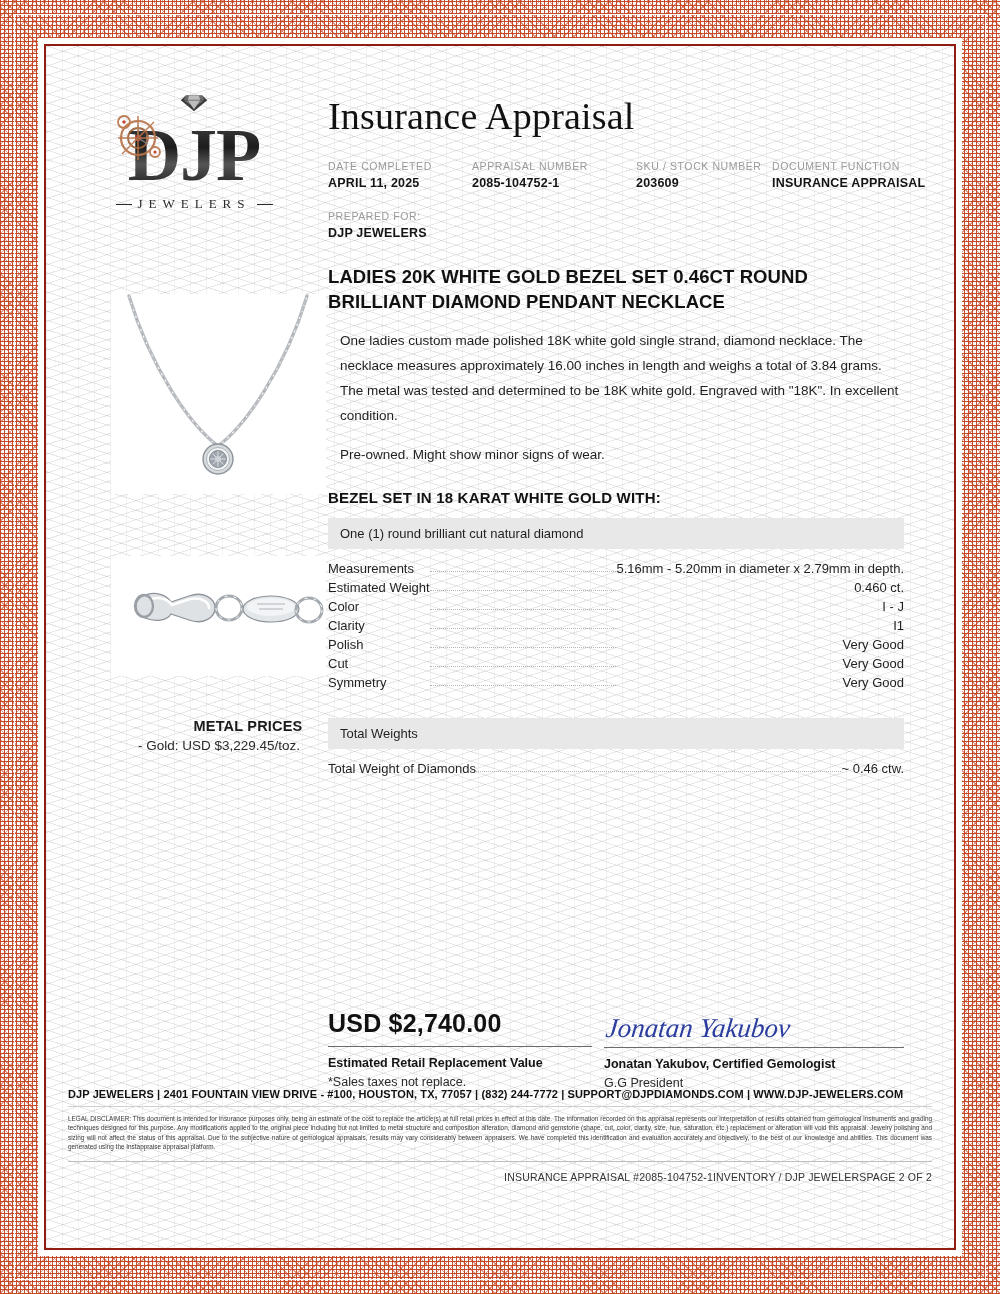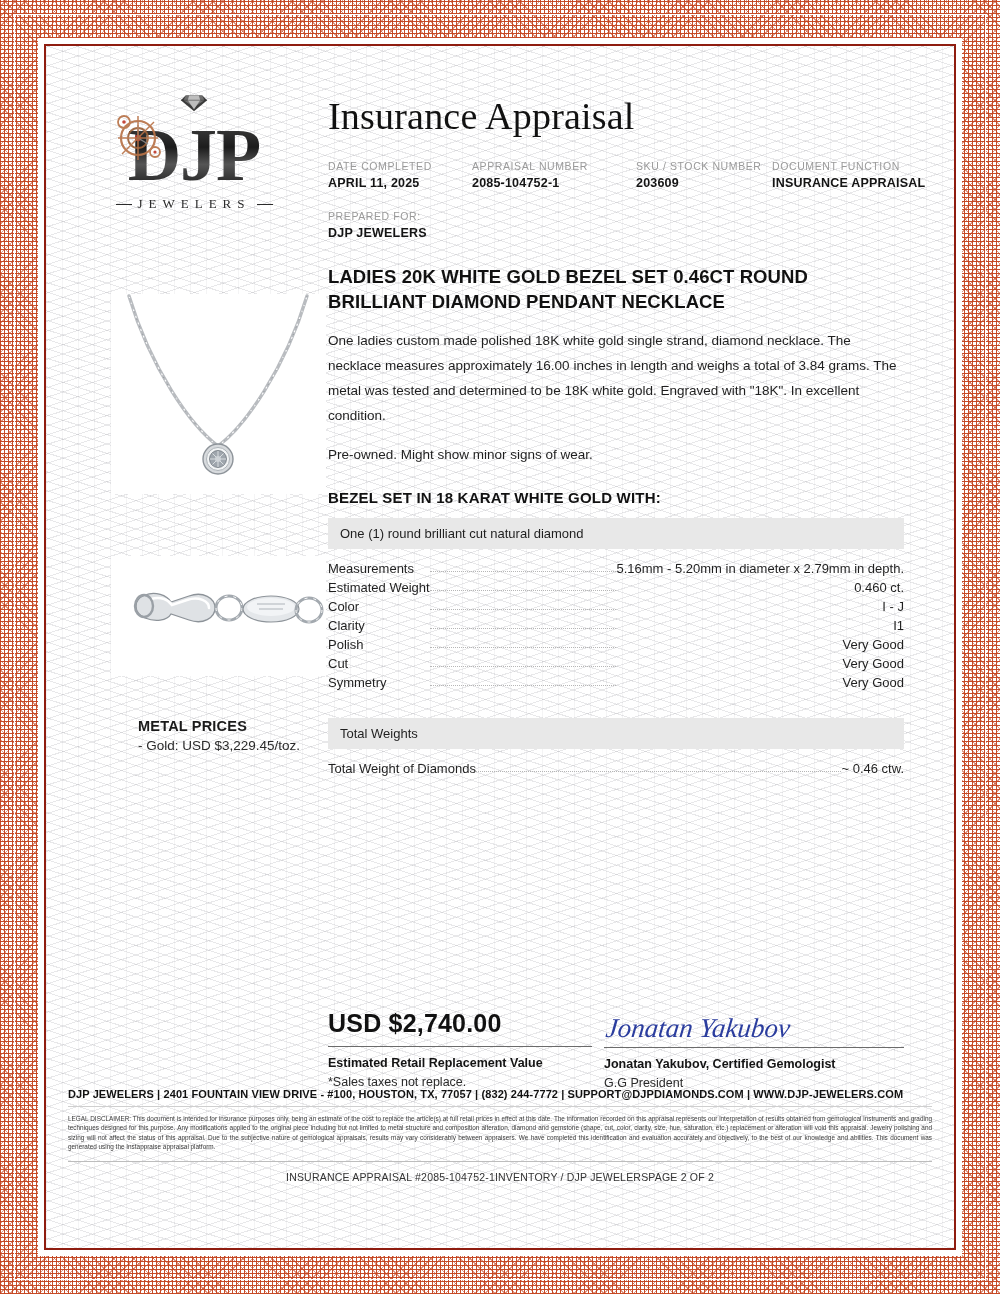--- a/index.html
+++ b/index.html
@@ -74,21 +74,21 @@
   }
   .logo-sub .rule{display:block;width:16px;height:1px;background:#2b2b2b;}
 
   .photo{
     position:absolute;background:#fff;overflow:hidden;
   }
   .photo1{left:65px;top:248px;width:215px;height:200px;}
   .photo2{left:65px;top:510px;width:215px;height:120px;}
 
   .metal-prices{position:absolute;left:92px;top:672px;width:220px;}
-  .metal-prices .mp-title{font-size:14.5px;font-weight:700;color:#1a1a1a;letter-spacing:.2px;}
+  .metal-prices .mp-title{font-size:14.5px;font-weight:700;color:#1a1a1a;letter-spacing:.2px;text-align:center;}
   .metal-prices .mp-row{font-size:13.5px;color:#2a2a2a;margin-top:4px;}
 
   .main{position:absolute;left:282px;top:48px;width:576px;}
 
   h1.doc-title{
     font-family:"Liberation Serif",serif;
     font-weight:400;font-size:38px;color:#111;
     margin:0 0 22px 0;letter-spacing:.2px;
   }
 
@@ -103,21 +103,21 @@
 
   .meta-row2{display:flex;margin-bottom:24px;}
   .meta-row2 .c1{width:192px;flex:0 0 192px;}
   .meta-row2 .c2{flex:1;}
   .meta-value.addr{line-height:17px;}
 
   h2.item-title{
     font-size:18.5px;font-weight:700;color:#111;
     line-height:25px;margin:0 0 14px 0;letter-spacing:.1px;
   }
-  p.desc{font-size:13.5px;line-height:25px;color:#1f1f1f;margin:0 0 14px 0;}
+  p.desc{font-size:13.5px;line-height:25px;color:#1f1f1f;margin:0 0 14px 12px;}
   p.desc.second{margin-bottom:22px;}
 
   h3.section-head{font-size:15px;font-weight:700;color:#111;margin:0 0 12px 0;letter-spacing:.2px;}
 
   .band{
     background:#e8e8e8;padding:8px 12px;
     font-size:13px;color:#1f1f1f;margin-bottom:10px;
   }
 
   table.specs{width:100%;border-collapse:collapse;}
@@ -148,21 +148,21 @@
 
   .footer{position:absolute;left:22px;right:22px;top:1042px;}
   .footer-contact{
     font-size:11px;font-weight:700;color:#111;letter-spacing:.1px;
     padding-bottom:6px;border-bottom:1px solid #cfcfcf;margin-bottom:7px;
   }
   .footer-legal{font-size:6.4px;line-height:9.4px;color:#3a3a3a;text-align:justify;}
 
   .pagebar{
     position:absolute;left:22px;right:22px;top:1115px;
-    display:flex;justify-content:center;
+    display:flex;justify-content:flex-end;
     font-size:10.5px;color:#333;letter-spacing:.2px;
     border-top:1px solid #bdbdbd;padding-top:9px;
   }
   .pagebar .mid{flex:0 0 auto;}
 </style>
 </head>
 <body>
 
 <div class="page-frame">
   <div class="guilloche"></div>

